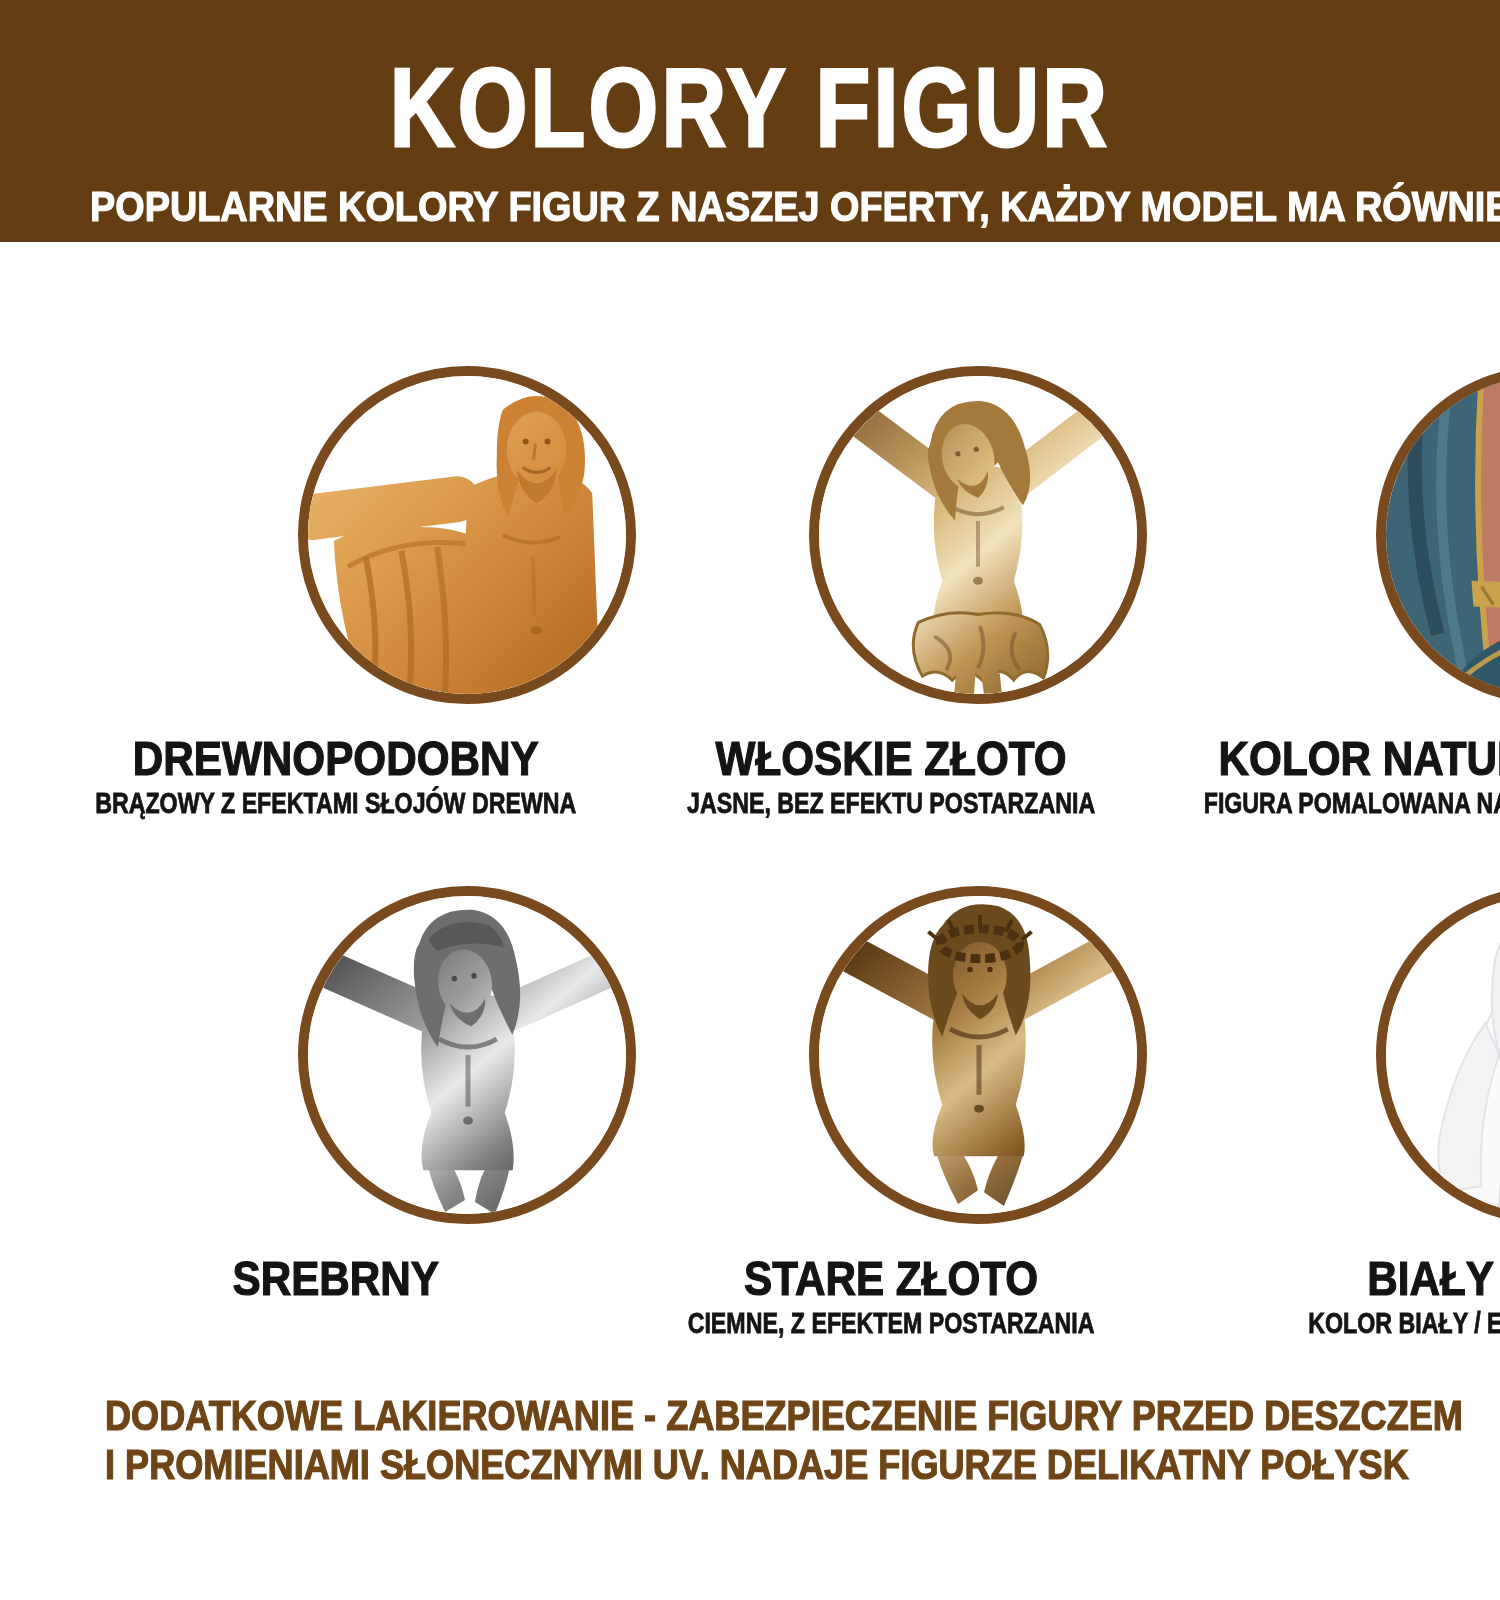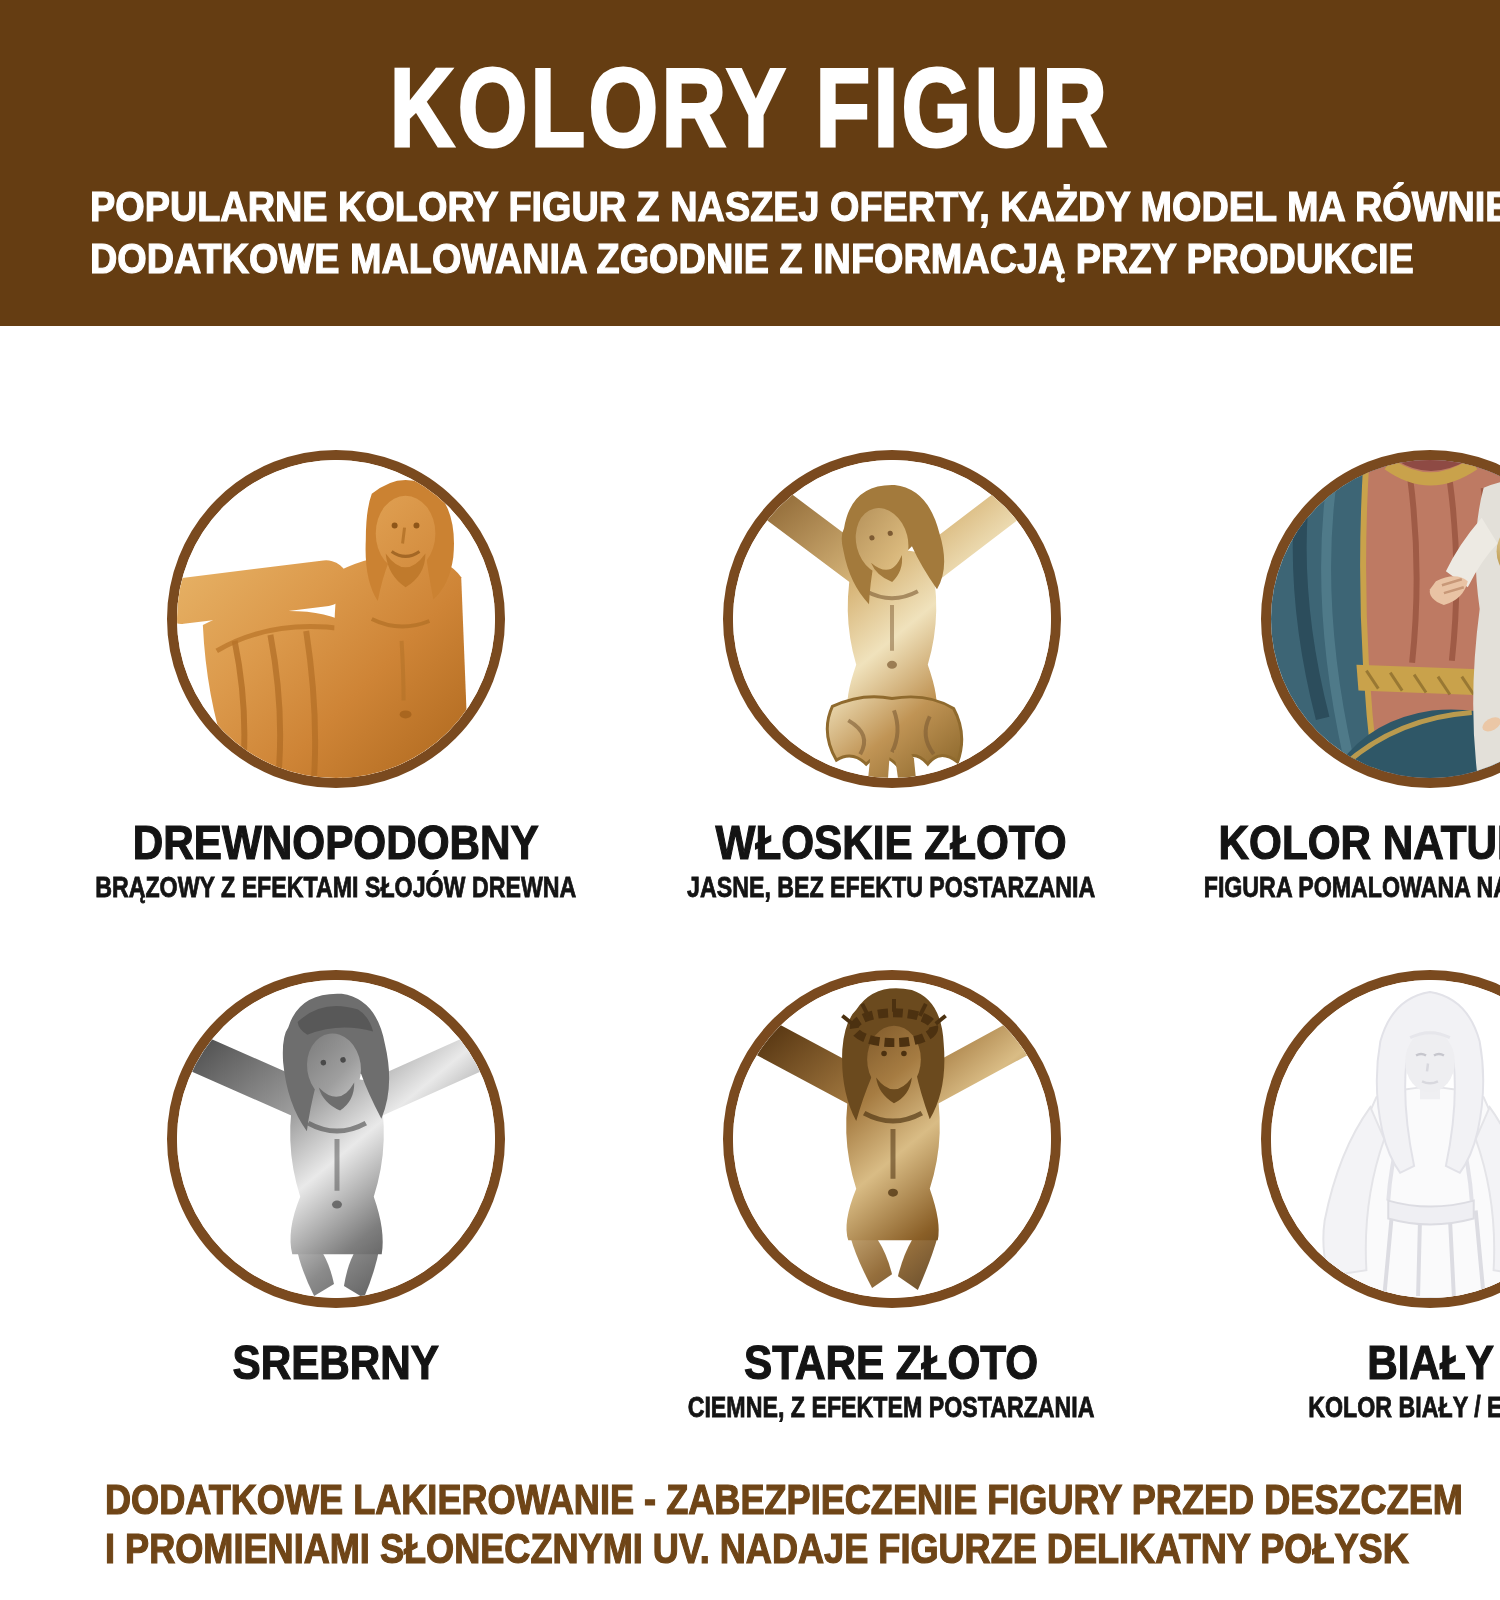--- a/index.html
+++ b/index.html
@@ -2,38 +2,38 @@
 <html><head>
 <meta charset="utf-8">
 <style>
   html,body{margin:0;padding:0;}
   body{
     width:1500px;height:1600px;background:#FFFFFF;overflow:hidden;
     font-family:"Liberation Sans",sans-serif;
     -webkit-font-smoothing:antialiased;
   }
   .banner{
-    width:1500px;height:326px;background:#653D12;color:#FFFFFF;
+    width:1500px;height:242px;background:#653D12;color:#FFFFFF;
     text-align:center;box-sizing:border-box;padding-top:52px;
   }
   .banner-title{
     font-size:112px;line-height:112px;font-weight:700;letter-spacing:4px;
     transform:scaleX(0.80);transform-origin:50% 50%;
     -webkit-text-stroke:3px #FFFFFF;white-space:nowrap;
   }
   .banner-subtitle{
     margin-top:16px;font-size:43px;line-height:52px;font-weight:700;
     transform:scaleX(0.88);transform-origin:50% 50%;
     -webkit-text-stroke:1.2px #FFFFFF;white-space:nowrap;
   }
   .grid{
     display:grid;grid-template-columns:repeat(3,1fr);
     padding:124px 35px 0 35px;row-gap:67px;
   }
-  .cell{display:flex;flex-direction:column;align-items:center;}
+  .cell{display:flex;flex-direction:column;align-items:flex-end;}
   .circle{
     width:318px;height:318px;border:10px solid #7A4A1F;border-radius:50%;
     overflow:hidden;background:#fff;flex:0 0 auto;
   }
   .circle svg{display:block;width:318px;height:318px;}
   .item-name{
     margin-top:28px;font-size:48px;line-height:53px;font-weight:700;color:#141414;
     transform:scaleX(0.88);transform-origin:50% 50%;
     -webkit-text-stroke:1.2px #141414;white-space:nowrap;text-align:center;width:100%;
   }

